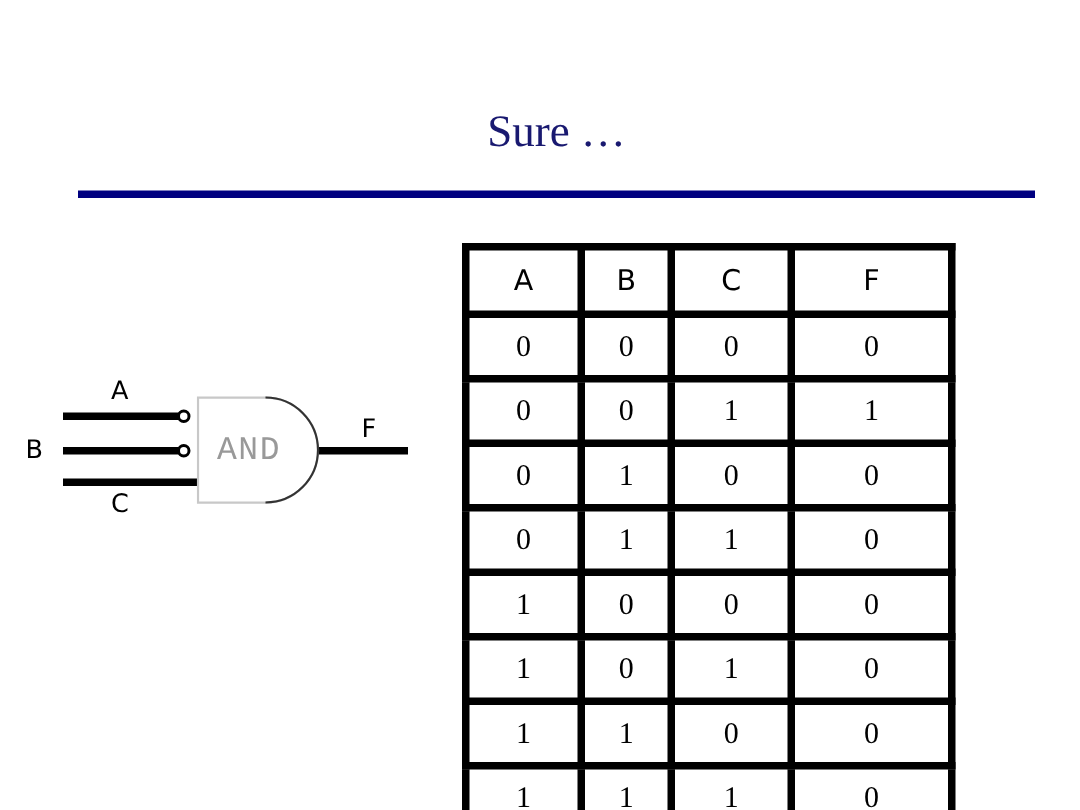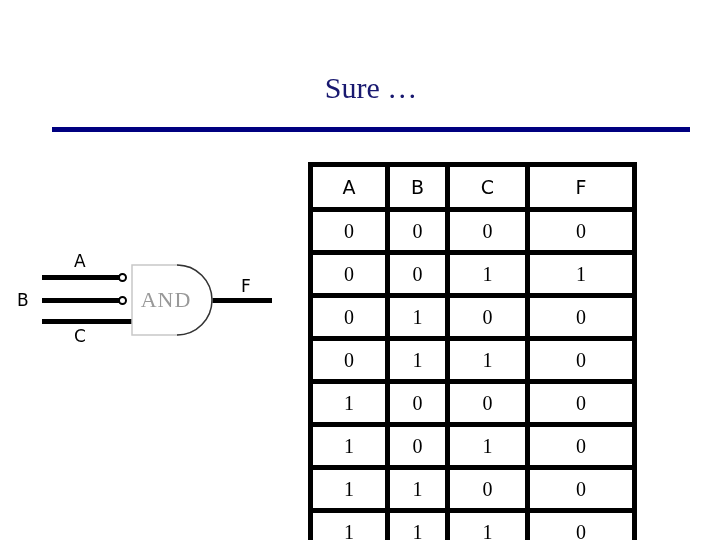--- a/index.html
+++ b/index.html
@@ -101,21 +101,21 @@
   }
   #gate-text {
     position: absolute;
     left: 0;
     top: 0;
     width: 70px;
     height: 72px;
     display: flex;
     align-items: center;
     justify-content: center;
-    font-family: Liberation Serif, serif;
+    font-family: Liberation Mono, monospace;
     font-size: 22px;
     color: #999999;
     letter-spacing: 1px;
   }
 
   
   #truth-table {
     position: absolute;
     left: 308px;
     top: 130px;

